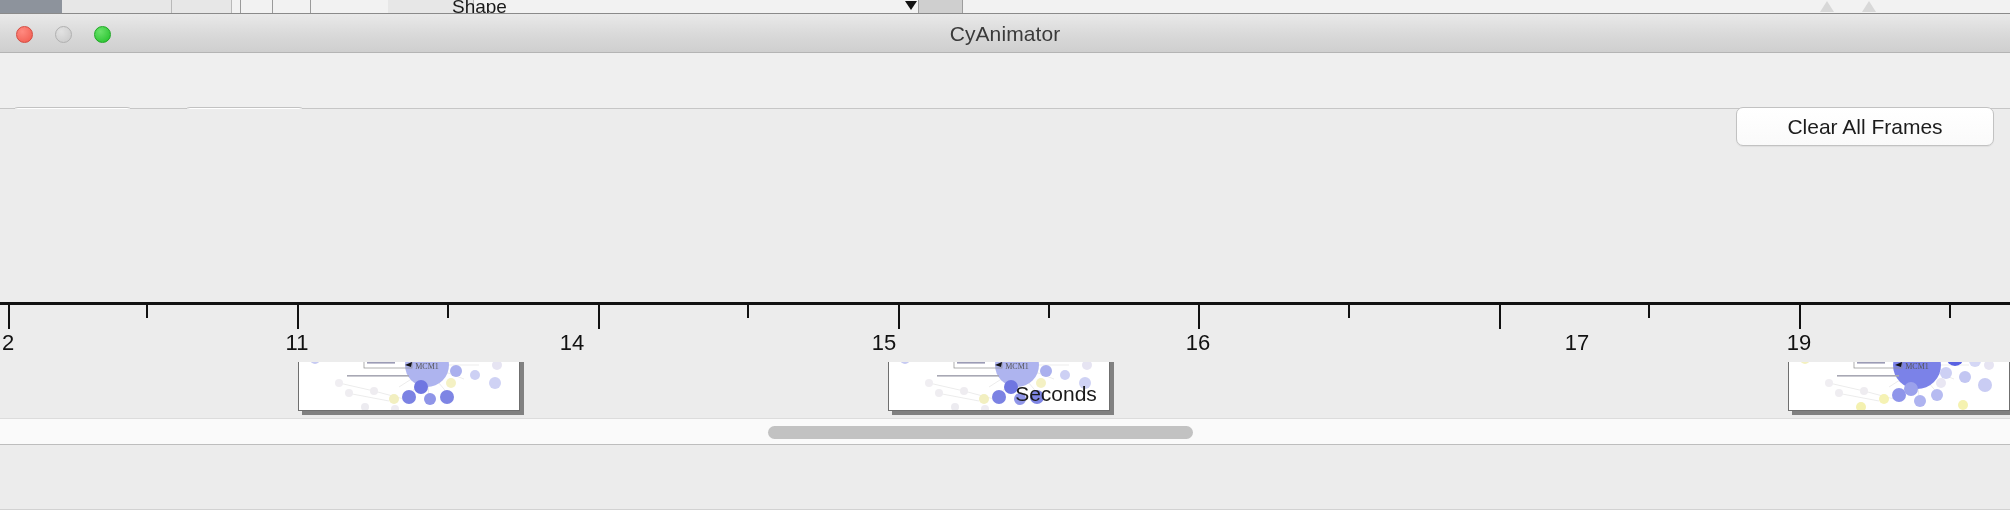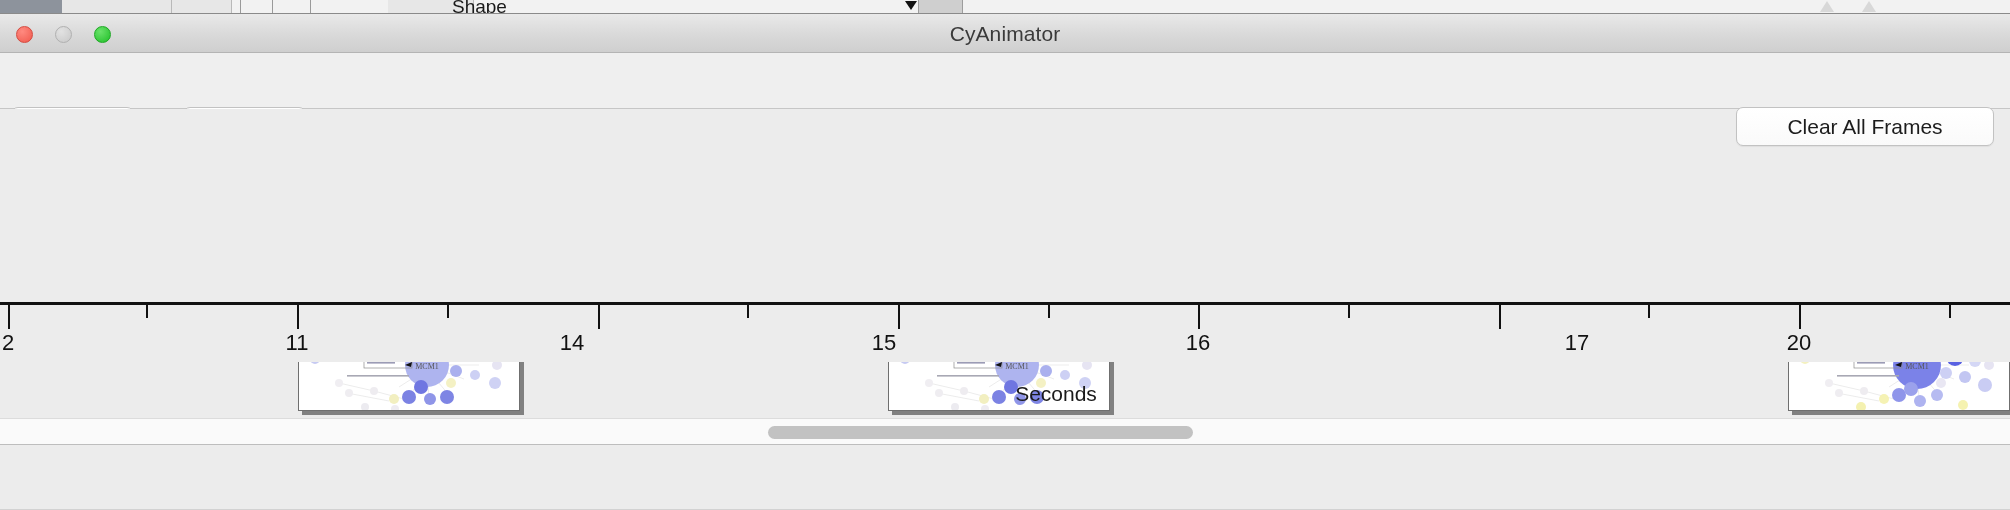--- a/index.html
+++ b/index.html
@@ -387,21 +387,21 @@
   <div class="tick minor" style="left:1648px;"></div>
   <div class="tick major" style="left:1799px;"></div>
   <div class="tick minor" style="left:1949px;"></div>
 
   <div class="tick-label" style="left:8px;">2</div>
   <div class="tick-label" style="left:297px;">11</div>
   <div class="tick-label" style="left:572px;">14</div>
   <div class="tick-label" style="left:884px;">15</div>
   <div class="tick-label" style="left:1198px;">16</div>
   <div class="tick-label" style="left:1577px;">17</div>
-  <div class="tick-label" style="left:1799px;">20</div>
+  <div class="tick-label" style="left:1799px;">19</div>
 </div>
 
 <div id="seconds-label">
   <span id="axis-label-shift">Seconds</span>
 </div>
 
 <div id="hscroll">
   <div id="hscroll-thumb"></div>
 </div>
 

